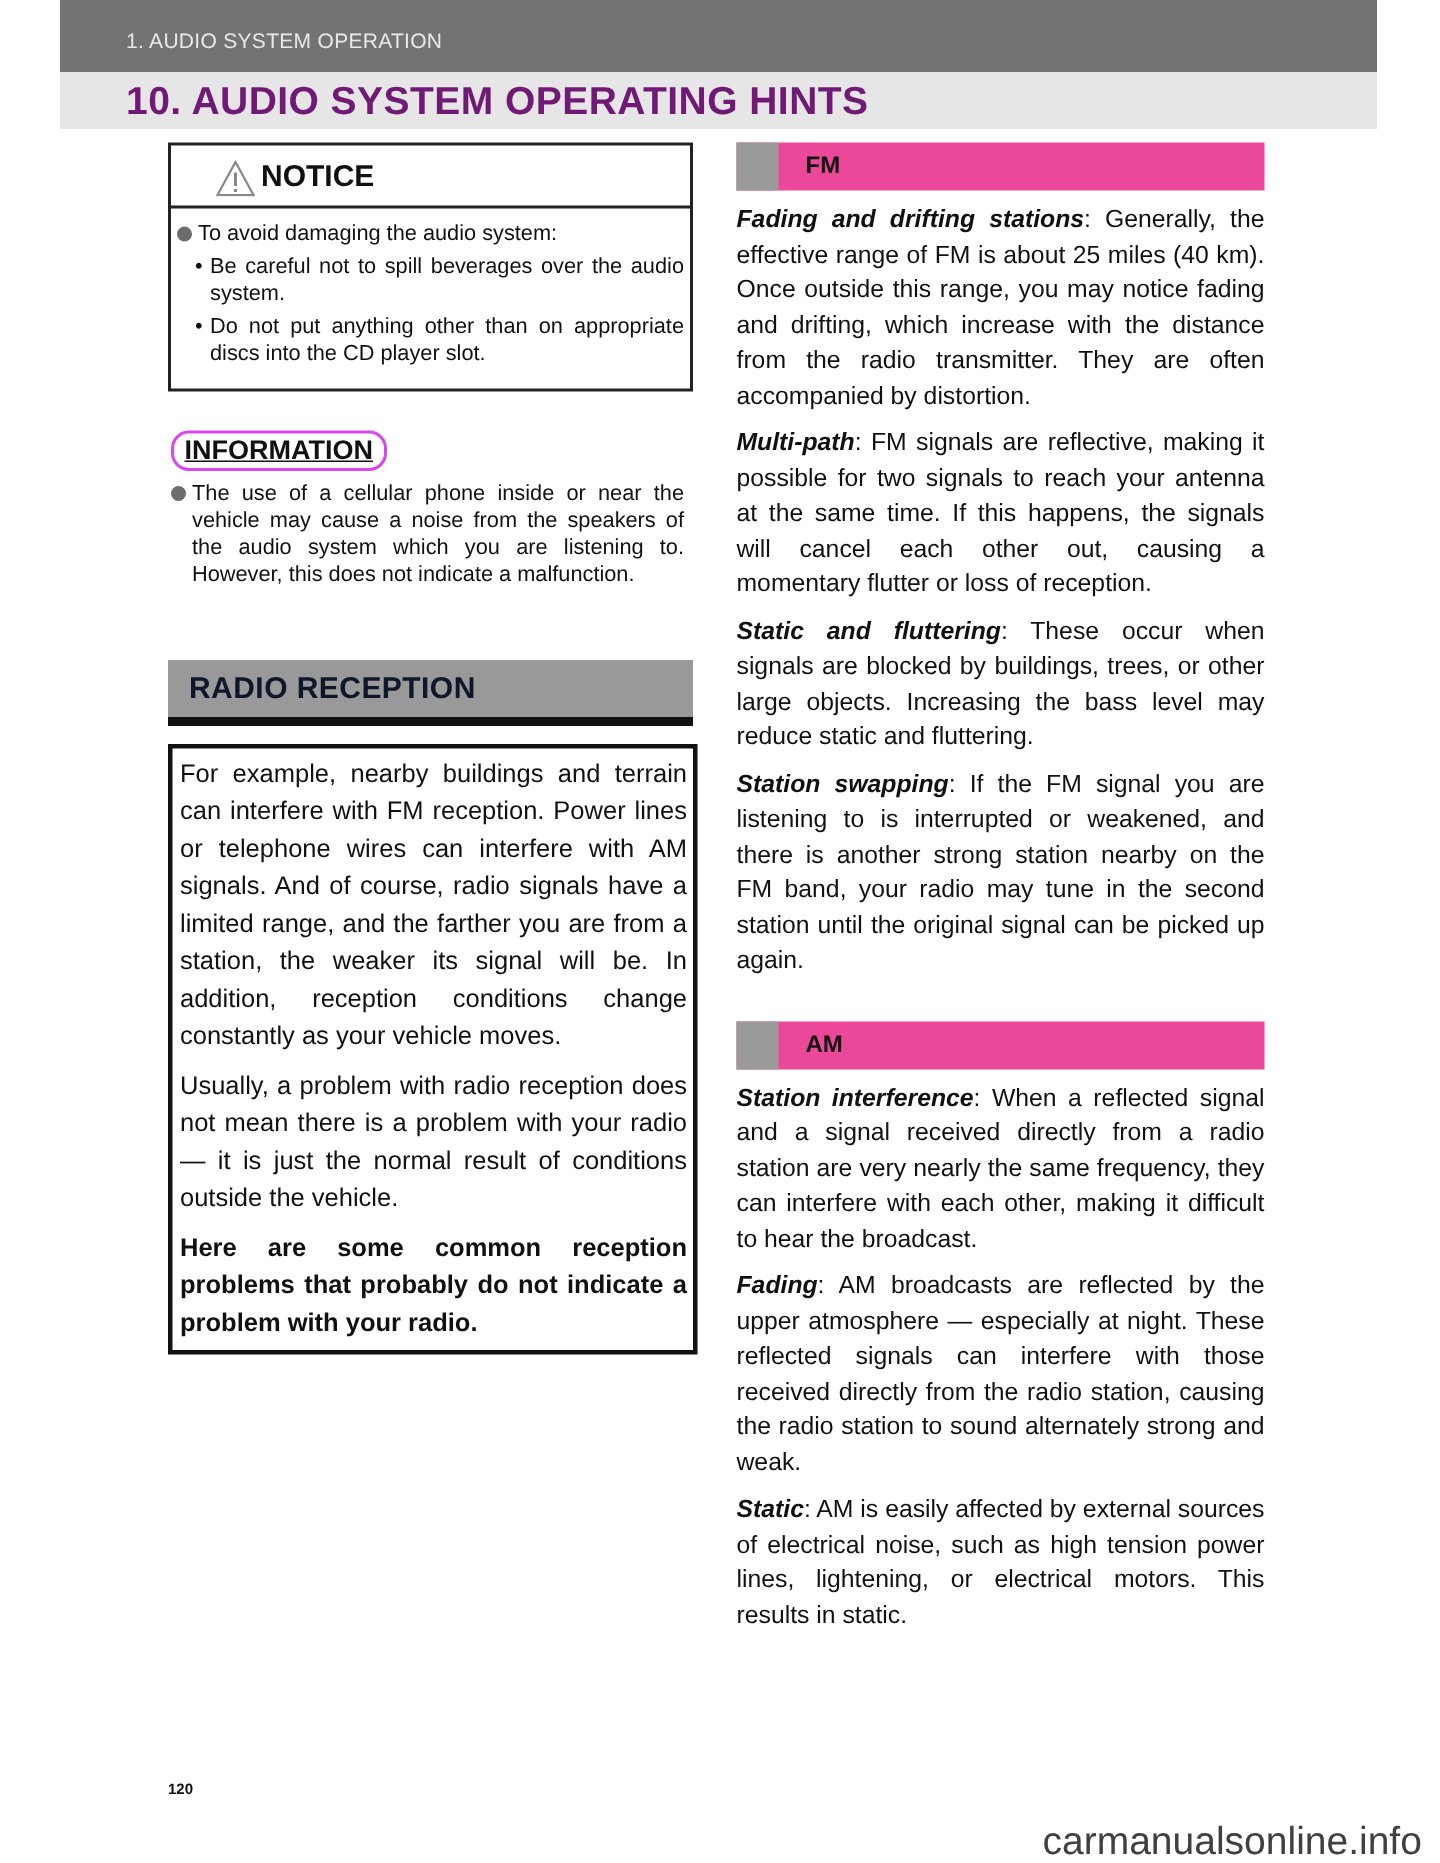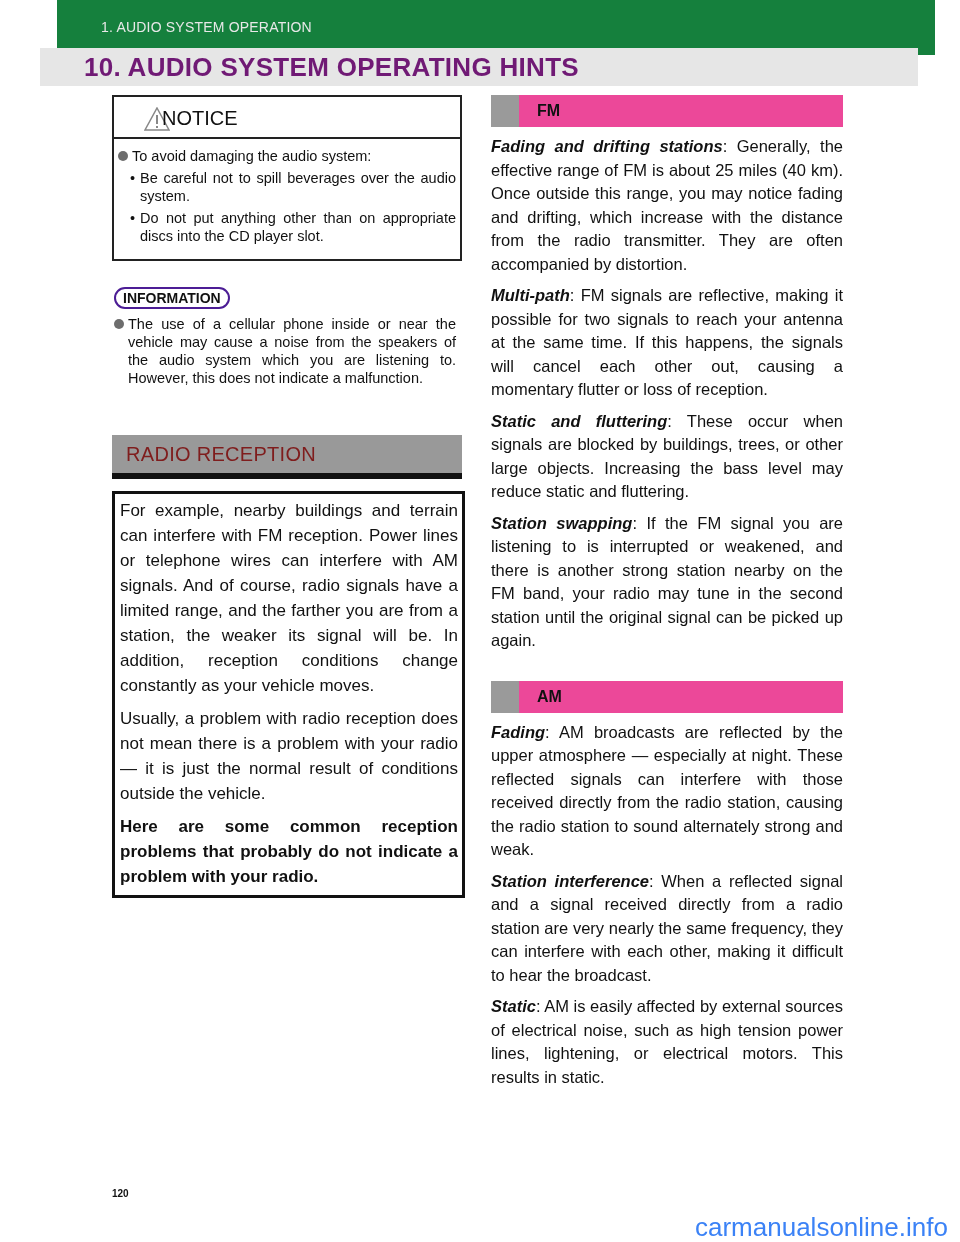--- a/index.html
+++ b/index.html
@@ -1,57 +1,57 @@
 <!DOCTYPE html>
 <html><head>
 <meta charset="utf-8">
 <style>
   html, body { margin: 0; padding: 0; }
   body { width: 960px; height: 1242px; background: #ffffff; position: relative; overflow: hidden;
          font-family: "Liberation Sans", sans-serif; color: #111; }
-  .topbar { position: absolute; left: 57px; top: 0; width: 878px; height: 55px; background: #15803d; }
+  .topbar { position: absolute; left: 40px; top: 0; width: 878px; height: 55px; background: #737373; }
   .topbar .crumb { position: absolute; left: 44px; top: 19px; color: #e8e8e8; font-size: 14px; letter-spacing: 0.2px; }
   .titlebar { position: absolute; left: 40px; top: 48px; width: 878px; height: 38px; background: #e6e6e6; }
   .titlebar .title { position: absolute; left: 44px; top: 4px; font-size: 26px; font-weight: bold; color: #701a75; letter-spacing: 0.3px; }
 
   .col-left { position: absolute; left: 112px; top: 95px; width: 350px; }
   .col-right { position: absolute; left: 491px; top: 95px; width: 352px; }
 
   .notice { border: 2px solid #222; width: 346px; }
   .notice-head { height: 40px; border-bottom: 2px solid #222; position: relative; }
   .notice-head .warn { position: absolute; left: 30px; top: 10px; width: 26px; height: 24px; }
-  .notice-head .label { position: absolute; left: 48px; top: 10px; font-size: 20px; font-weight: normal; text-align: center; }
+  .notice-head .label { position: absolute; left: 60px; top: 10px; font-size: 20px; font-weight: bold; text-align: center; }
   .notice-body { padding: 8px 4px 14px 2px; font-size: 14.5px; line-height: 18px; }
   .dot-line { position: relative; padding-left: 16px; }
   .dot { position: absolute; left: 2px; top: 4px; width: 10px; height: 10px; border-radius: 50%; background: #6d6d6d; }
   .sub { position: relative; padding-left: 24px; text-align: justify; margin-top: 4px; }
   .sub .bul { position: absolute; left: 14px; top: 0; }
 
   .info { margin-top: 26px; }
-  .info-badge { display: inline-block; border: 2px solid #4c1d95; border-radius: 12px; padding: 1px 7px; font-size: 14px; font-weight: bold; margin-left: 2px; }
+  .info-badge { display: inline-block; border: 2px solid #d946ef; border-radius: 12px; padding: 1px 7px; font-size: 18px; font-weight: bold; margin-left: 2px; text-decoration: underline; }
   .info-body { margin-top: 6px; padding-left: 16px; position: relative; font-size: 14.5px; line-height: 18px; text-align: justify; padding-right: 6px; }
   .info-body .dot { left: 2px; top: 4px; }
 
   .sect-head { margin-top: 48px; height: 38px; background: #999999; border-bottom: 6px solid #111; position: relative; }
-  .sect-head .txt { position: absolute; left: 14px; top: 8px; color: #7f1d1d; font-size: 20px; font-weight: normal; letter-spacing: 0.3px; }
+  .sect-head .txt { position: absolute; left: 14px; top: 8px; color: #0f172a; font-size: 20px; font-weight: bold; letter-spacing: 0.3px; }
 
   .intro { margin-top: 12px; border: 3px solid #111; width: 342px; padding: 4px 0 4px 5px; font-size: 17px; line-height: 25px; }
   .intro p { margin: 0 0 8px 0; text-align: justify; padding-right: 4px; }
   .intro p:last-child { margin-bottom: 2px; font-weight: bold; }
 
   .sub-head { height: 32px; background: #ec4899; position: relative; }
   .sub-head .sq { position: absolute; left: 0; top: 0; width: 28px; height: 32px; background: #9a9a9a; }
   .sub-head .txt { position: absolute; left: 46px; top: 7px; font-size: 16px; font-weight: bold; }
 
   .para { font-size: 16.5px; line-height: 23.5px; text-align: justify; margin: 8px 0 0 0; }
   .para b { font-weight: bold; font-style: italic; }
   .am-head { margin-top: 28px; }
 
   .page-num { position: absolute; left: 112px; top: 1188px; font-size: 10px; font-weight: bold; }
-  .watermark { position: absolute; left: 695px; top: 1212px; font-size: 26px; color: #3b82f6; }
+  .watermark { position: absolute; left: 695px; top: 1212px; font-size: 26px; color: #404040; }
 </style>
 </head>
 <body>
 
 <div class="topbar">
   <span class="crumb">1. AUDIO SYSTEM OPERATION</span>
 </div>
 <div class="titlebar">
   <span class="title">10. AUDIO SYSTEM OPERATING HINTS</span>
 </div>
@@ -107,19 +107,19 @@
   </div>
   <p class="para"><b>Fading and drifting stations</b><span>: Generally, the effective range of FM is about 25 miles (40 km). Once outside this range, you may notice fading and drifting, which increase with the distance from the radio transmitter. They are often accompanied by distortion.</span></p>
   <p class="para"><b>Multi-path</b><span>: FM signals are reflective, making it possible for two signals to reach your antenna at the same time. If this happens, the signals will cancel each other out, causing a momentary flutter or loss of reception.</span></p>
   <p class="para"><b>Static and fluttering</b><span>: These occur when signals are blocked by buildings, trees, or other large objects. Increasing the bass level may reduce static and fluttering.</span></p>
   <p class="para"><b>Station swapping</b><span>: If the FM signal you are listening to is interrupted or weakened, and there is another strong station nearby on the FM band, your radio may tune in the second station until the original signal can be picked up again.</span></p>
 
   <div class="sub-head am-head">
     <span class="sq"></span>
     <span class="txt">AM</span>
   </div>
+  <p class="para"><b>Station interference</b><span>: When a reflected signal and a signal received directly from a radio station are very nearly the same frequency, they can interfere with each other, making it difficult to hear the broadcast.</span></p>
   <p class="para"><b>Fading</b><span>: AM broadcasts are reflected by the upper atmosphere — especially at night. These reflected signals can interfere with those received directly from the radio station, causing the radio station to sound alternately strong and weak.</span></p>
-  <p class="para"><b>Station interference</b><span>: When a reflected signal and a signal received directly from a radio station are very nearly the same frequency, they can interfere with each other, making it difficult to hear the broadcast.</span></p>
   <p class="para"><b>Static</b><span>: AM is easily affected by external sources of electrical noise, such as high tension power lines, lightening, or electrical motors. This results in static.</span></p>
 </div>
 
 <span class="page-num">120</span>
 <span class="watermark">carmanualsonline.info</span>
 
 </body></html>

